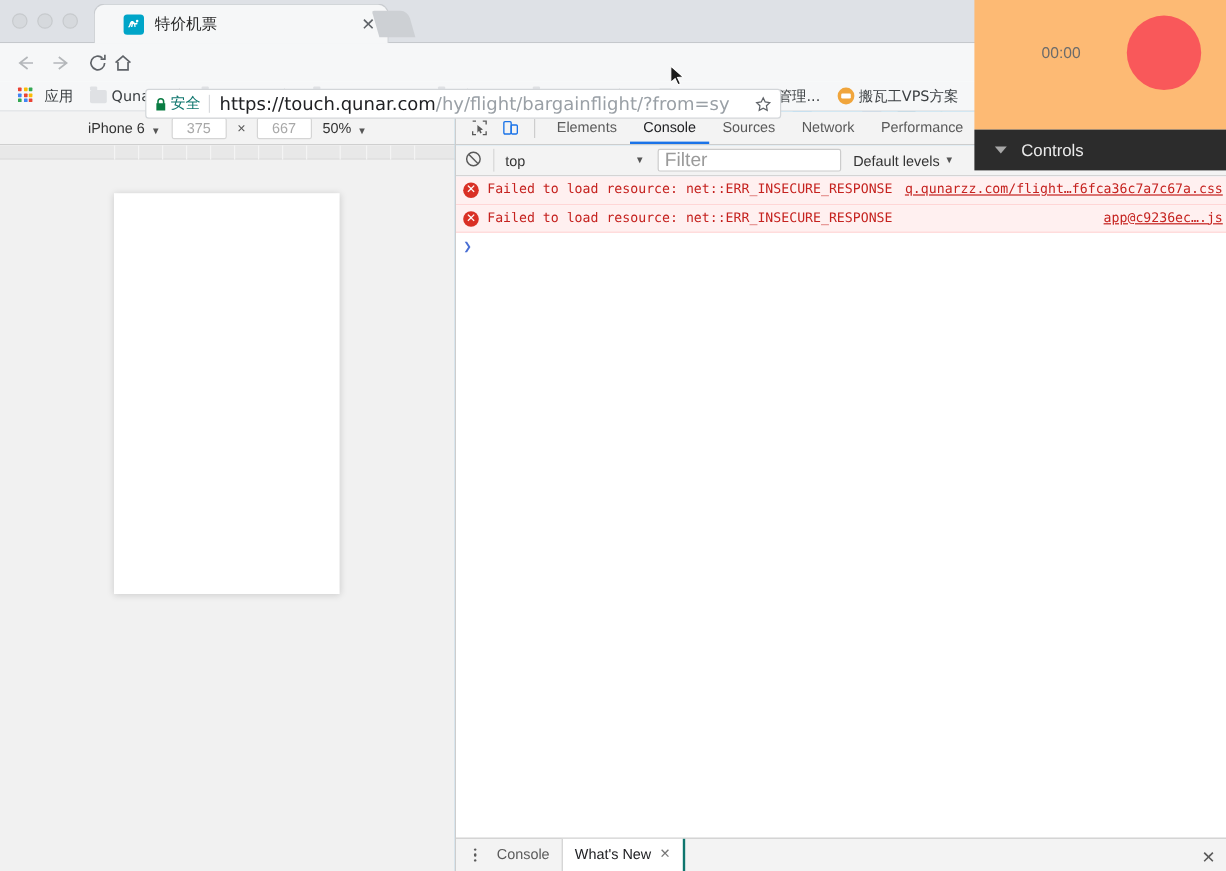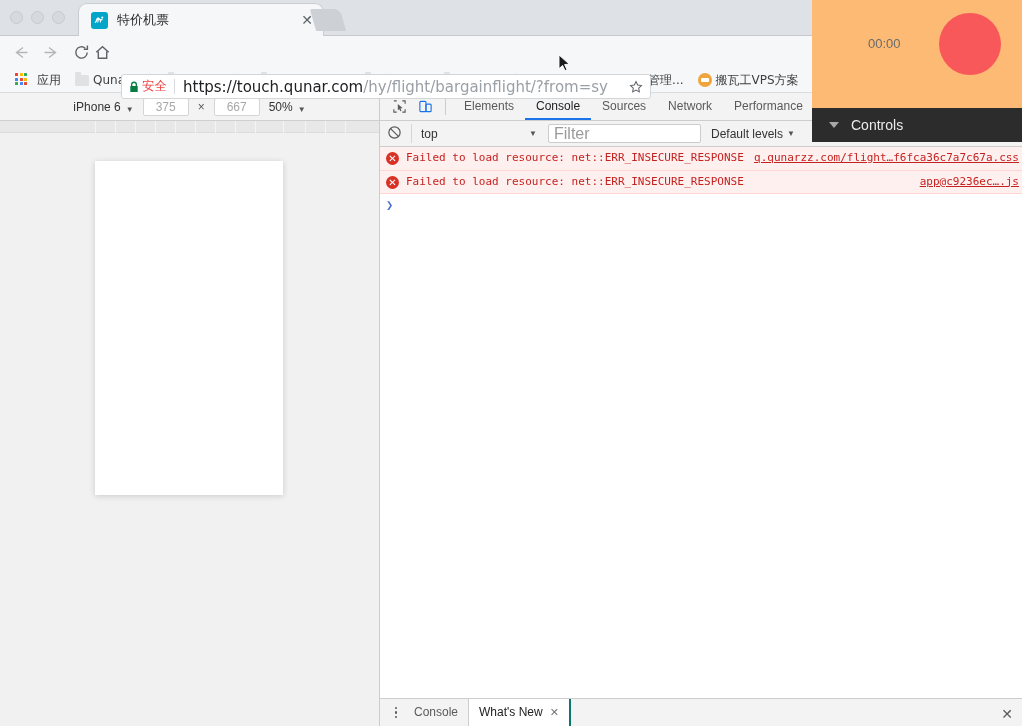--- a/index.html
+++ b/index.html
@@ -20,21 +20,21 @@
   .traffic { position: absolute; left: 10px; top: 11px; display: flex; gap: 8px; }
   .traffic span {
     width: 13px; height: 13px; border-radius: 50%;
     background: #d6d9dd; border: 1px solid #c7cacd; display: block;
   }
   .tab {
     position: absolute; left: 78px; top: 3px; width: 246px; height: 33px;
     background: #f6f7f8;
     border: 1px solid #c9ccd0; border-bottom: none;
     border-radius: 9px 9px 0 0;
-    display: flex; align-items: center; padding: 0 8px 0 12px;
+    display: flex; align-items: center; padding: 0 8px 0 24px;
     transform: skewX(0deg);
   }
   .tab-favicon {
     width: 17px; height: 17px; border-radius: 3px;
     background: #00a5c8; flex: 0 0 auto; position: relative;
     display: flex; align-items: center; justify-content: center;
   }
   .tab-favicon svg { display: block; }
   .tab-title {
     font-size: 13px; color: #2b2b2b; margin-left: 9px;
@@ -68,21 +68,21 @@
   .nav-home { left: 93px; color: #5f6368; }
 
   .omnibox {
     position: absolute; left: 121px; top: 38px; width: 530px; height: 25px;
     background: #ffffff; border: 1px solid #d3d6d9; border-radius: 3px;
     display: flex; align-items: center; padding: 0 7px;
     z-index: 3;
   }
   .lock { color: #0a7c43; font-size: 11px; margin-right: 3px; display:flex; }
   .secure-label {
-    font-size: 12.5px; color: #ef4444; font-family: "DejaVu Sans", sans-serif;
+    font-size: 12.5px; color: #0f766e; font-family: "DejaVu Sans", sans-serif;
     margin-right: 7px;
   }
   .omni-sep { width: 1px; height: 15px; background: #d9dbde; margin-right: 8px; }
   .omni-url {
     font-size: 15px; color: #9aa0a6; white-space: nowrap; overflow: hidden;
     font-family: "DejaVu Sans", sans-serif; flex: 1 1 auto;
   }
   .omni-url b { color: #202124; font-weight: normal; }
   .star { color: #5f6368; margin-left: 4px; display:flex; }
 

